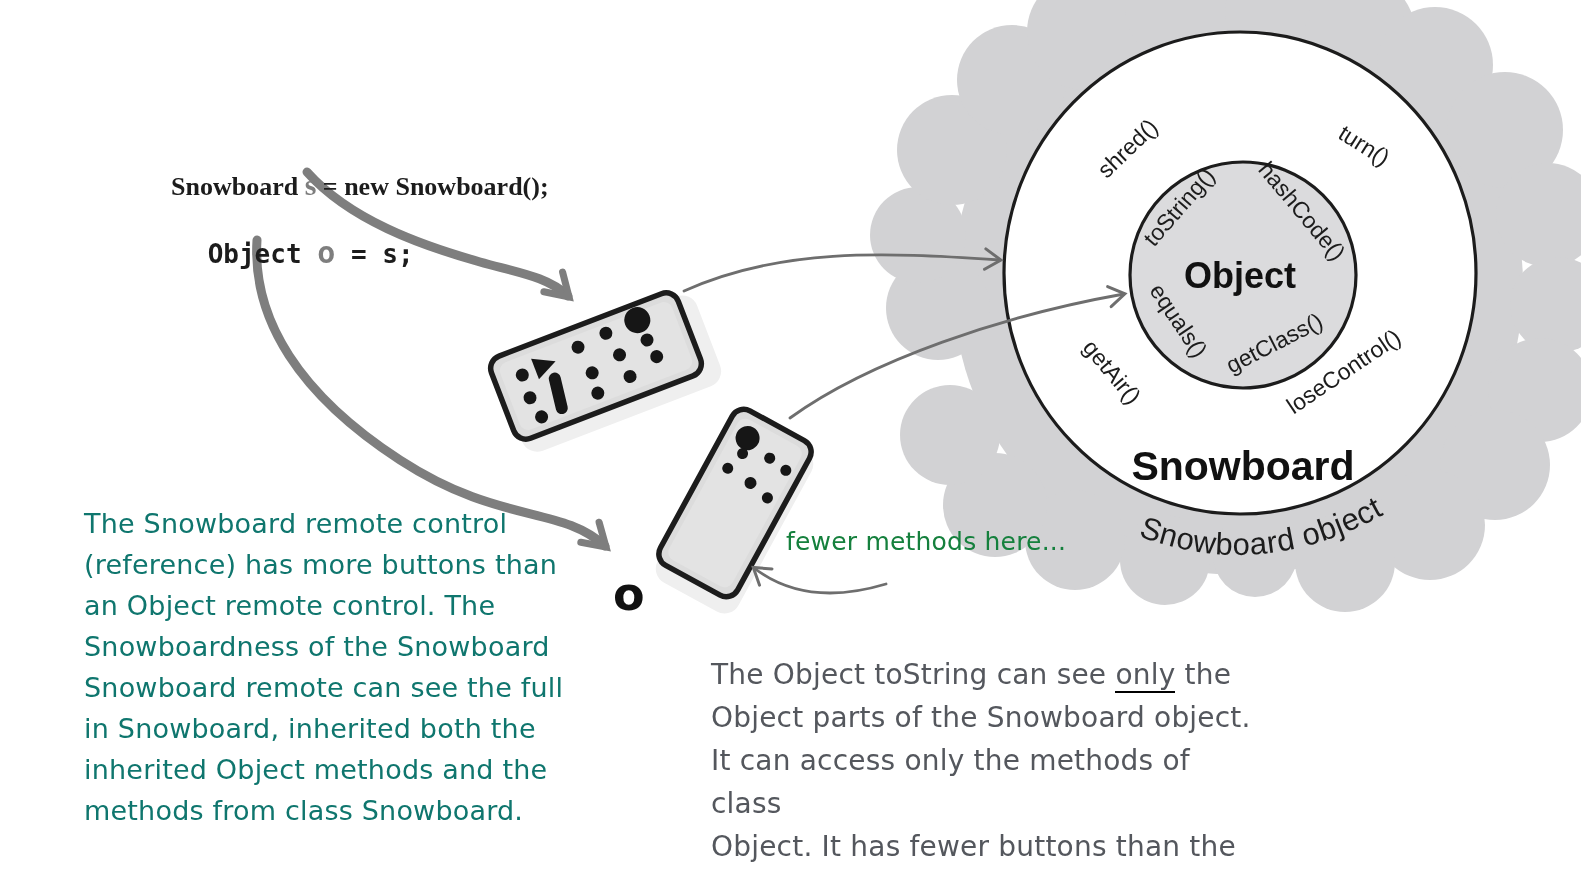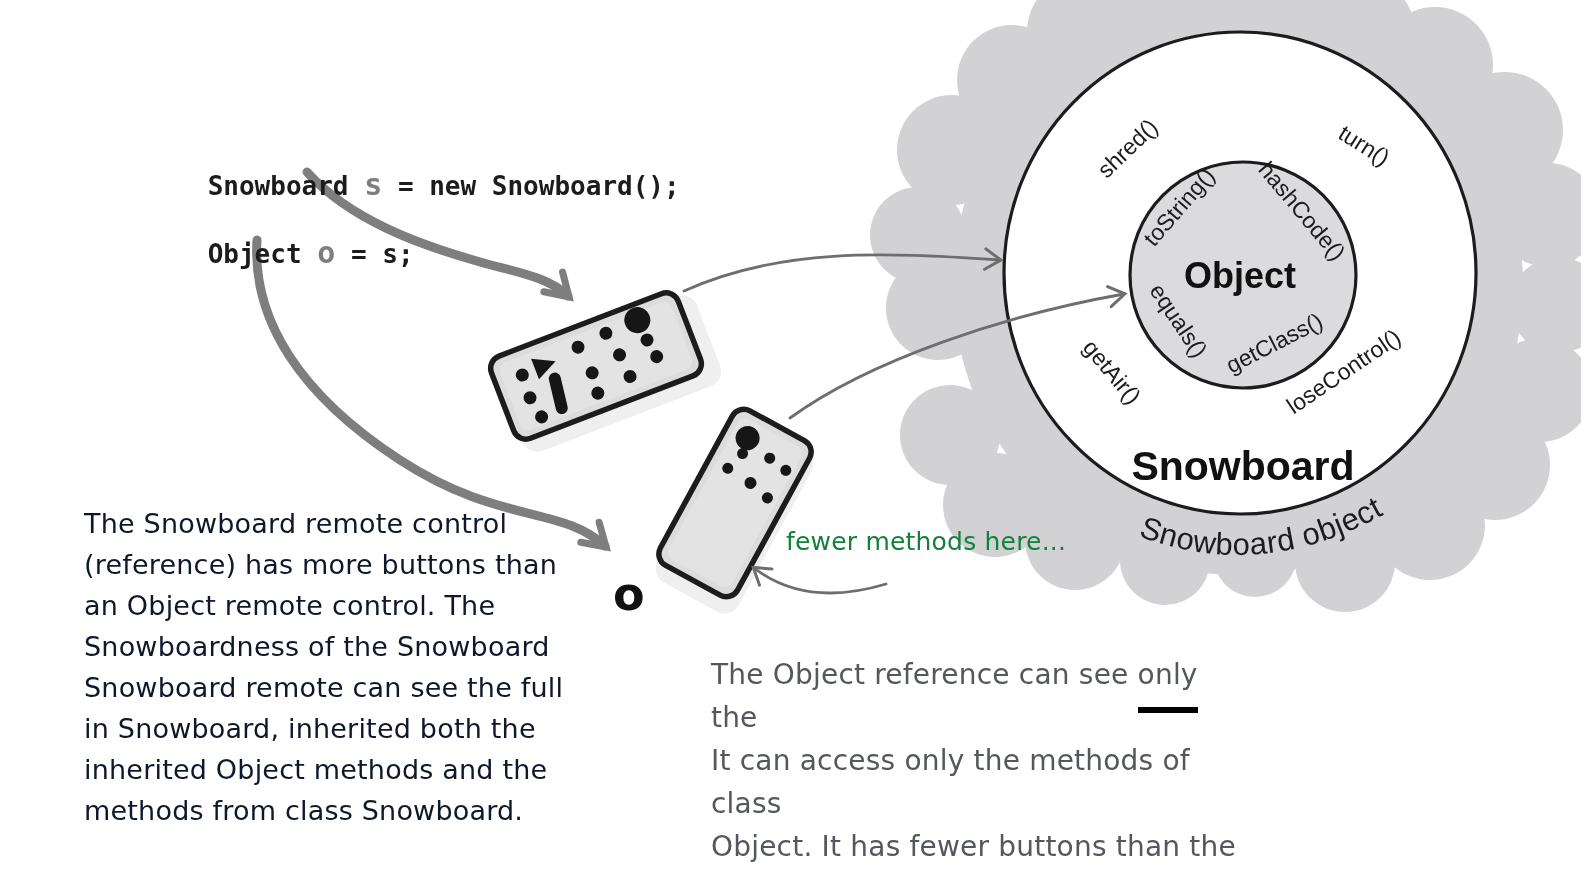--- a/index.html
+++ b/index.html
@@ -16,21 +16,21 @@
   }
   .code-var { font-size:30px; font-weight:bold; }
 
   
   .hand {
     position:absolute; font-family:"DejaVu Sans", sans-serif;
     font-size:27px; line-height:41px; letter-spacing:0.2px;
   }
   .hand-right { font-size:28px; line-height:43px; }
   .hand-small { font-size:25px; line-height:30px; }
-  .underline-hand { border-bottom:6px solid #000000; padding-bottom:16px; }
+  .underline-hand { border-bottom:2px solid #000000; padding-bottom:0px; }
 
   .o-label {
     position:absolute; font-family:"DejaVu Sans", sans-serif;
     font-weight:bold; font-size:46px; color:#111111; line-height:46px;
   }
 
   
   .m  { font-family:"Liberation Sans", sans-serif; font-size:23px; fill:#1c1c1c; }
   .m-bold-inner { font-family:"Liberation Sans", sans-serif; font-size:36px; font-weight:bold; fill:#111111; }
   .m-bold-outer { font-family:"Liberation Sans", sans-serif; font-size:41px; font-weight:bold; fill:#111111; }
@@ -138,44 +138,45 @@
 
     <path d="M 257 240 C 252 320, 300 395, 400 460 S 560 505, 605 546" fill="none" stroke="#7e7e7e" stroke-width="9" stroke-linecap="round" marker-end="url(#headThick)"></path>
 
     <path d="M 684 291 C 780 248, 880 252, 1000 260" fill="none" stroke="#6e6e6e" stroke-width="2.8" stroke-linecap="round" marker-end="url(#headThin)"></path>
 
     <path d="M 790 418 C 870 360, 1005 315, 1124 294" fill="none" stroke="#6e6e6e" stroke-width="2.8" stroke-linecap="round" marker-end="url(#headThin)"></path>
 
     <path d="M 886 584 Q 806 608 754 568" fill="none" stroke="#6e6e6e" stroke-width="2.8" stroke-linecap="round" marker-end="url(#headThin)"></path>
   </svg>
 
-  <div class="code-line" style="left: 145px; top: 134px; color: rgb(28, 28, 28);">
+  <div class="code-line" style="left: 145px; top: 134px; color: rgb(28, 28, 28); font-family: Liberation Serif, serif;">
     <span>Snowboard </span><span class="code-var" style="color: rgb(126, 126, 126);">s</span><span> = new Snowboard();</span>
   </div>
   <div class="code-line" style="left: 145px; top: 202px; color: rgb(28, 28, 28);">
     <span>Object </span><span class="code-var" style="color: rgb(126, 126, 126);">o</span><span> = s;</span>
   </div>
 
   <div class="o-label" style="left:613px; top:571px;">o</div>
 
   <div class="hand hand-small" style="left: 786px; top: 527px; color: #15803d;">fewer methods here...</div>
 
-  <div class="hand" style="left: 84px; top: 503px; width: 540px; color: #0f172a;">
+  <div class="hand" style="left: 84px; top: 503px; width: 540px; color: #0f766e;">
     <div>The Snowboard remote control</div>
     <div>(reference) has more buttons than</div>
     <div>an Object remote control. The</div>
     <div>Snowboardness of the Snowboard</div>
     <div>Snowboard remote can see the full</div>
     <div>in Snowboard, inherited both the</div>
     <div>inherited Object methods and the</div>
     <div>methods from class Snowboard.</div>
   </div>
 
   <div class="hand hand-right" style="left: 711px; top: 653px; width: 540px; color: rgb(84, 87, 93);">
     <div>
-      <span>The Object reference can see </span><span class="underline-hand">only</span><span> the</span>
+      <span>The Object toString can see </span><span class="underline-hand">only</span><span> the</span>
     </div>
+    <div>Object parts of the Snowboard object.</div>
     <div>It can access only the methods of class</div>
     <div>Object. It has fewer buttons than the</div>
 
   </div>
 
 </div>
 
 </body></html>

